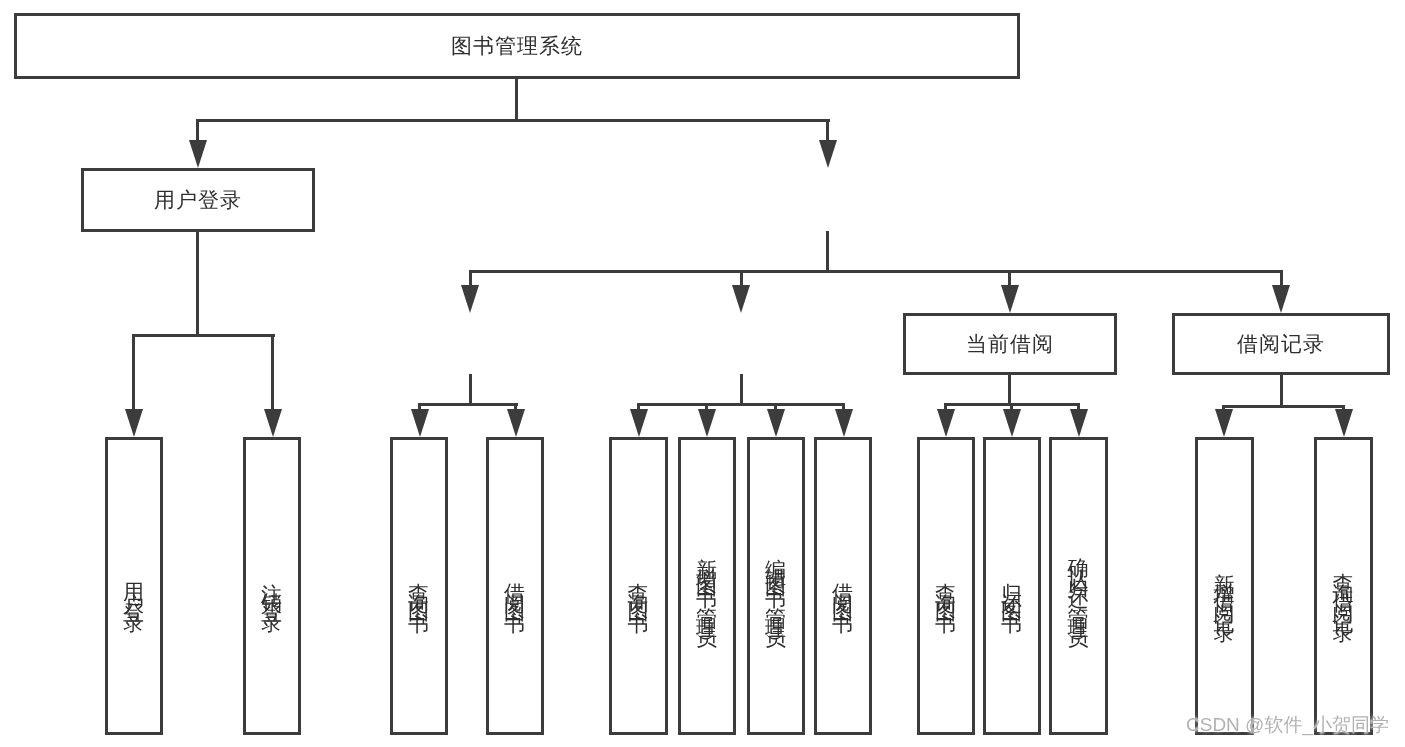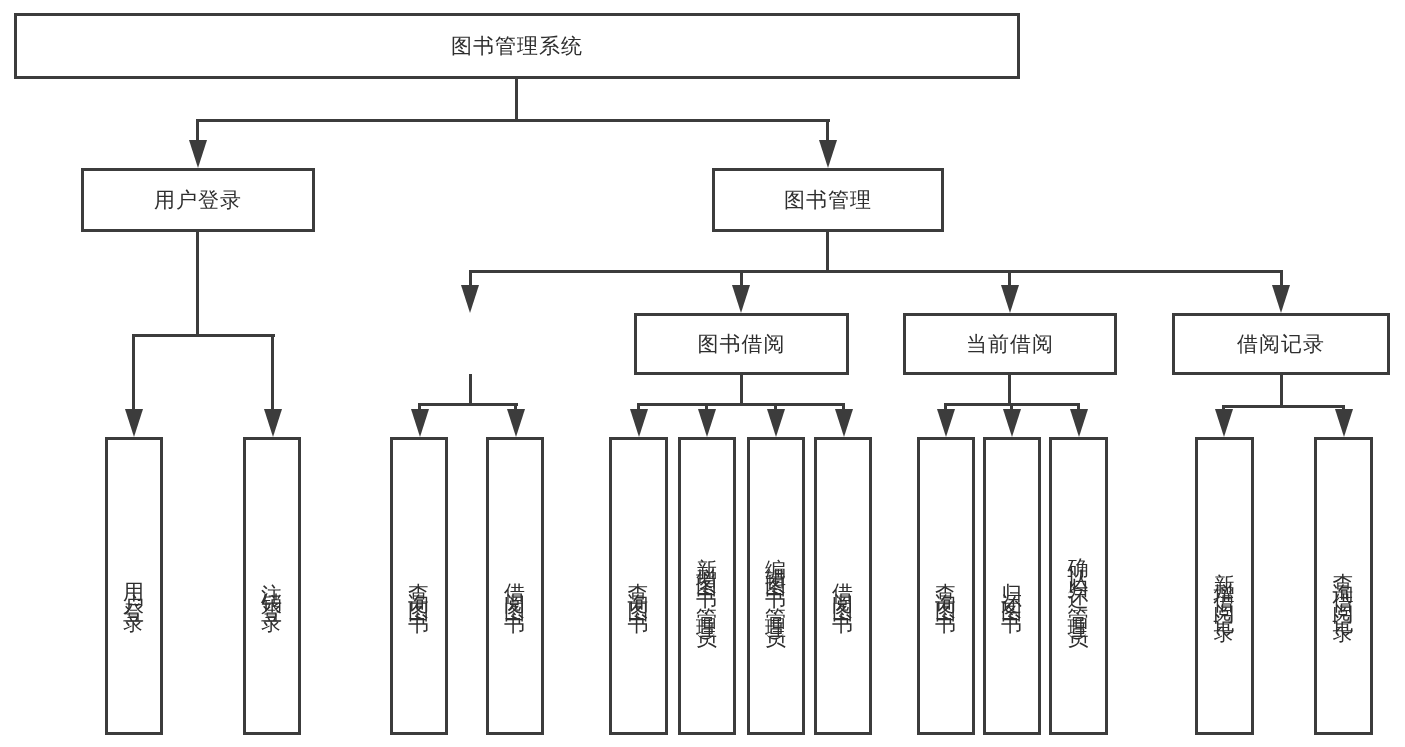--- a/index.html
+++ b/index.html
@@ -132,27 +132,21 @@
     <div class="arrow" style="left:1335px;top:409px"></div>
   </div>
 
   <div class="box" style="left:14px;top:13px;width:1006px;height:66px">
     <span>图书管理系统</span>
   </div>
 
   <div class="box" style="left:81px;top:168px;width:234px;height:64px">
     <span>用户登录</span>
   </div>
-  <div class="box" style="left:712px;top:168px;width:232px;height:64px">
-    <span>图书管理</span>
-  </div>
 
-  <div class="box" style="left:634px;top:313px;width:215px;height:62px">
-    <span>图书借阅</span>
-  </div>
   <div class="box" style="left:1172px;top:313px;width:218px;height:62px">
     <span>借阅记录</span>
   </div>
   <div class="box" style="left:903px;top:313px;width:214px;height:62px">
     <span>当前借阅</span>
   </div>
 
   <div class="box" style="left:105px;top:437px;width:58px;height:298px">
     <span class="vtext">用户登录</span>
   </div>
@@ -190,14 +184,15 @@
     <span class="vtext">确认归还（管理员）</span>
   </div>
 
   <div class="box" style="left:1195px;top:437px;width:59px;height:298px">
     <span class="vtext">新增借阅记录</span>
   </div>
   <div class="box" style="left:1314px;top:437px;width:59px;height:298px">
     <span class="vtext">查询借阅记录</span>
   </div>
 
+  <div class="watermark">CSDN @软件_小贺同学</div>
 
 </div>
 
 </body></html>

